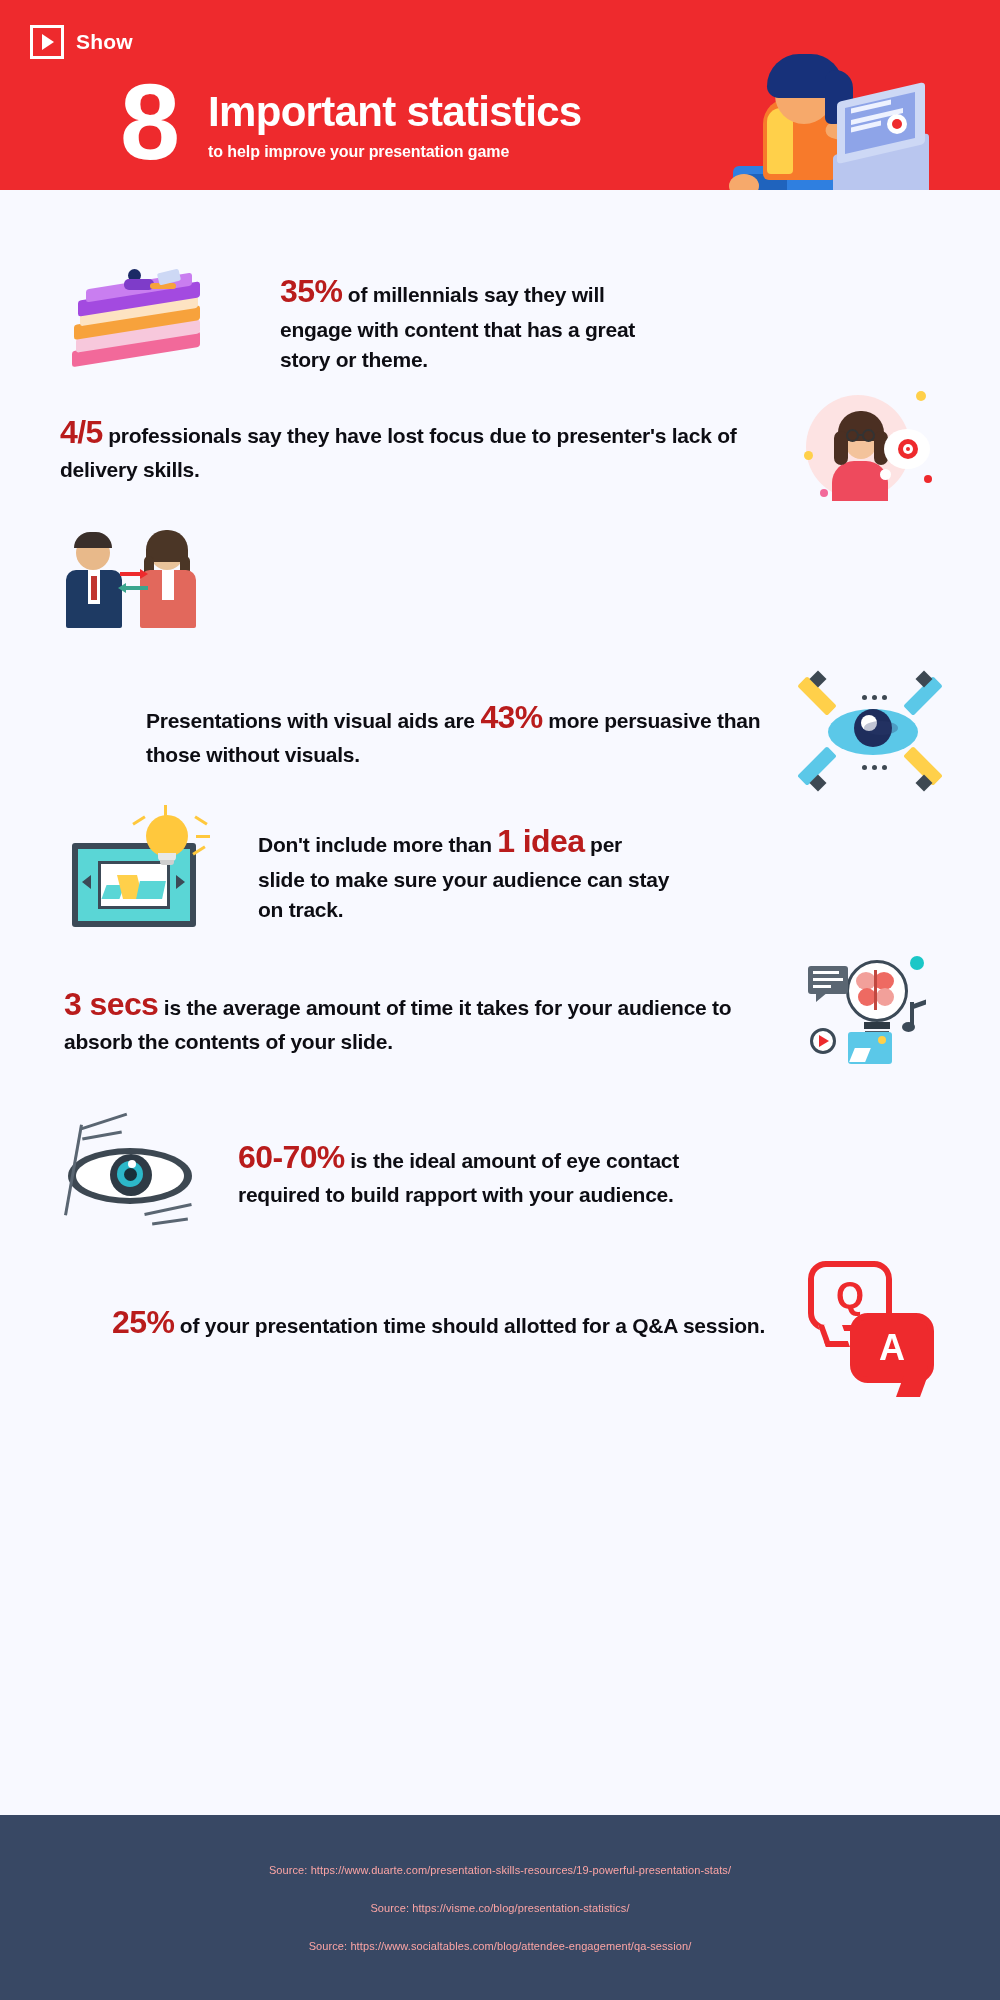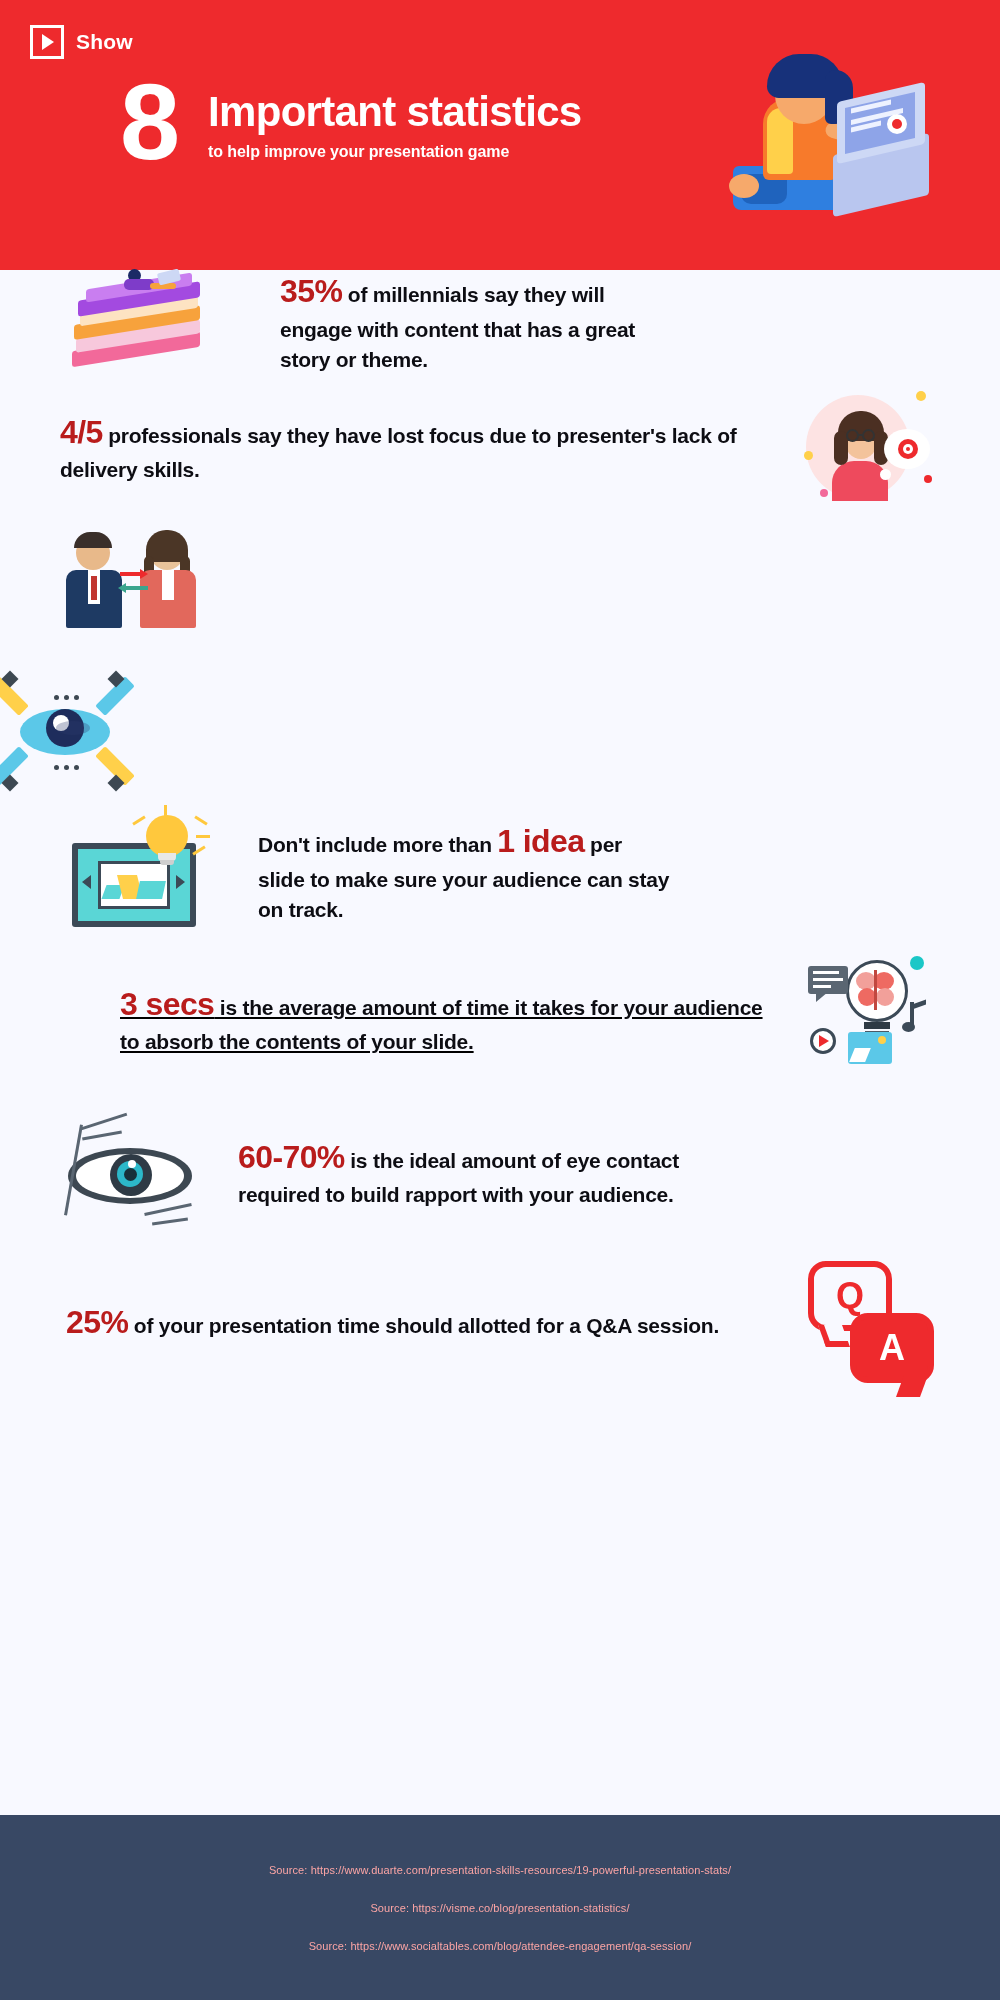--- a/index.html
+++ b/index.html
@@ -9,21 +9,21 @@
     background:#f8f9ff;
     width:1000px;
     height:2000px;
     overflow:hidden;
     position:relative;
   }
   .page { width:1000px; height:2000px; position:relative; background:#f8f9ff; }
 
   
   .header {
-    position:absolute; top:0; left:0; width:1000px; height:270px;
+    position:absolute; top:0; left:0; width:1000px; height:190px;
     background:#ee2a2d; overflow:hidden;
   }
   .brand { position:absolute; top:25px; left:30px; display:flex; align-items:center; gap:12px; }
   .brand-mark { width:34px; height:34px; position:relative; }
   .brand-mark .top,.brand-mark .bot { position:absolute; left:0; width:34px; height:3px; background:#fff; }
   .brand-mark .top { top:0; } .brand-mark .bot { bottom:0; }
   .brand-mark .lft,.brand-mark .rgt { position:absolute; top:3px; width:3px; height:28px; background:#fff; }
   .brand-mark .lft { left:0; } .brand-mark .rgt { right:0; }
   .brand-mark .tri {
     position:absolute; top:9px; left:12px; width:0; height:0;
@@ -175,20 +175,25 @@
         <div class="sh" style="left:74px;top:38px;width:56px;height:58px;background:#e2685c;border-radius:10px 10px 2px 2px;"></div>
         <div class="sh" style="left:96px;top:38px;width:12px;height:30px;background:#fff;"></div>
         <div class="sh" style="left:54px;top:40px;width:24px;height:4px;background:#ee2a2d;"></div>
         <div class="sh" style="left:74px;top:37px;width:0;height:0;border-left:8px solid #ee2a2d;border-top:5px solid transparent;border-bottom:5px solid transparent;"></div>
         <div class="sh" style="left:58px;top:54px;width:24px;height:4px;background:#3aa58e;"></div>
         <div class="sh" style="left:52px;top:51px;width:0;height:0;border-right:8px solid #3aa58e;border-top:5px solid transparent;border-bottom:5px solid transparent;"></div>
       </div>
     </div>
 
     <div class="row" style="height:140px;">
+      <div class="copy" style="padding-left:146px;padding-right:18px;">
+        <div class="stat-text">
+          <span>Presentations with visual aids are </span><span class="big bigger">43%</span><span> more persuasive than those without visuals.</span>
+        </div>
+      </div>
       <div class="art" style="width:130px;height:118px;margin-right:62px;">
         <div class="sh" style="left:2px;top:2px;width:14px;height:42px;background:#ffd04a;transform:rotate(-45deg);border-radius:2px;"></div>
         <div class="sh" style="left:108px;top:2px;width:14px;height:42px;background:#5bc8e8;transform:rotate(45deg);border-radius:2px;"></div>
         <div class="sh" style="left:2px;top:72px;width:14px;height:42px;background:#5bc8e8;transform:rotate(45deg);border-radius:2px;"></div>
         <div class="sh" style="left:108px;top:72px;width:14px;height:42px;background:#ffd04a;transform:rotate(-45deg);border-radius:2px;"></div>
         <div class="sh" style="left:4px;top:0px;width:12px;height:12px;background:#3d4852;transform:rotate(-45deg);"></div>
         <div class="sh" style="left:110px;top:0px;width:12px;height:12px;background:#3d4852;transform:rotate(45deg);"></div>
         <div class="sh" style="left:4px;top:104px;width:12px;height:12px;background:#3d4852;transform:rotate(45deg);"></div>
         <div class="sh" style="left:110px;top:104px;width:12px;height:12px;background:#3d4852;transform:rotate(-45deg);"></div>
         <div class="sh" style="left:20px;top:36px;width:90px;height:46px;background:#5bc8e8;border-radius:50%;"></div>
@@ -224,21 +229,21 @@
         <div class="sh" style="left:92px;top:-8px;width:3px;height:12px;background:#ffc83d;"></div>
       </div>
       <div class="copy" style="padding-left:26px;padding-right:330px;">
         <div class="stat-text">
           <span>Don't include more than </span><span class="big bigger">1 idea</span><span> per slide to make sure your audience can stay on track.</span>
         </div>
       </div>
     </div>
 
     <div class="row" style="height:155px;">
-      <div class="copy" style="padding-left:120px;padding-right:18px;text-decoration:underline;">
+      <div class="copy" style="padding-left:64px;padding-right:18px;">
         <div class="stat-text">
           <span class="big bigger">3 secs</span><span> is the average amount of time it takes for your audience to absorb the contents of your slide.</span>
         </div>
       </div>
       <div class="art" style="width:140px;height:140px;margin-right:58px;">
         <div class="sh circ" style="left:44px;top:10px;width:62px;height:62px;background:#fff;border:3px solid #3c4a57;"></div>
         <div class="sh circ" style="left:54px;top:22px;width:20px;height:18px;background:#f2a09a;"></div>
         <div class="sh circ" style="left:72px;top:22px;width:20px;height:18px;background:#ee6a62;"></div>
         <div class="sh circ" style="left:56px;top:38px;width:18px;height:18px;background:#ee6a62;"></div>
         <div class="sh circ" style="left:74px;top:38px;width:18px;height:18px;background:#f2a09a;"></div>
@@ -279,21 +284,21 @@
         <div class="sh" style="left:12px;top:12px;width:3px;height:92px;background:#5a6672;transform:rotate(10deg);"></div>
       </div>
       <div class="copy" style="padding-left:28px;padding-right:320px;">
         <div class="stat-text">
           <span class="big bigger">60-70%</span><span> is the ideal amount of eye contact required to build rapport with your audience.</span>
         </div>
       </div>
     </div>
 
     <div class="row" style="height:150px;">
-      <div class="copy" style="padding-left:66px;padding-right:18px;">
+      <div class="copy" style="padding-left:112px;padding-right:18px;">
         <div class="stat-text">
           <span class="big bigger">25%</span><span> of your presentation time should allotted for a Q&amp;A session.</span>
         </div>
       </div>
       <div class="art" style="width:130px;height:130px;margin-right:62px;">
         <div class="sh" style="left:0px;top:4px;width:84px;height:70px;border:6px solid #ee2a2d;border-radius:18px;background:#f8f9ff;"></div>
         <div class="sh" style="left:14px;top:68px;width:24px;height:22px;background:#f8f9ff;border-left:6px solid #ee2a2d;border-bottom:6px solid #ee2a2d;transform:skewX(20deg);"></div>
         <div class="sh" style="left:0px;top:8px;width:84px;height:62px;display:flex;align-items:center;justify-content:center;color:#ee2a2d;font-size:36px;font-weight:bold;">Q</div>
         <div class="sh" style="left:42px;top:56px;width:84px;height:70px;border:6px solid #ee2a2d;border-radius:18px;background:#ee2a2d;"></div>
         <div class="sh" style="left:92px;top:118px;width:24px;height:22px;background:#ee2a2d;transform:skewX(-20deg);"></div>

